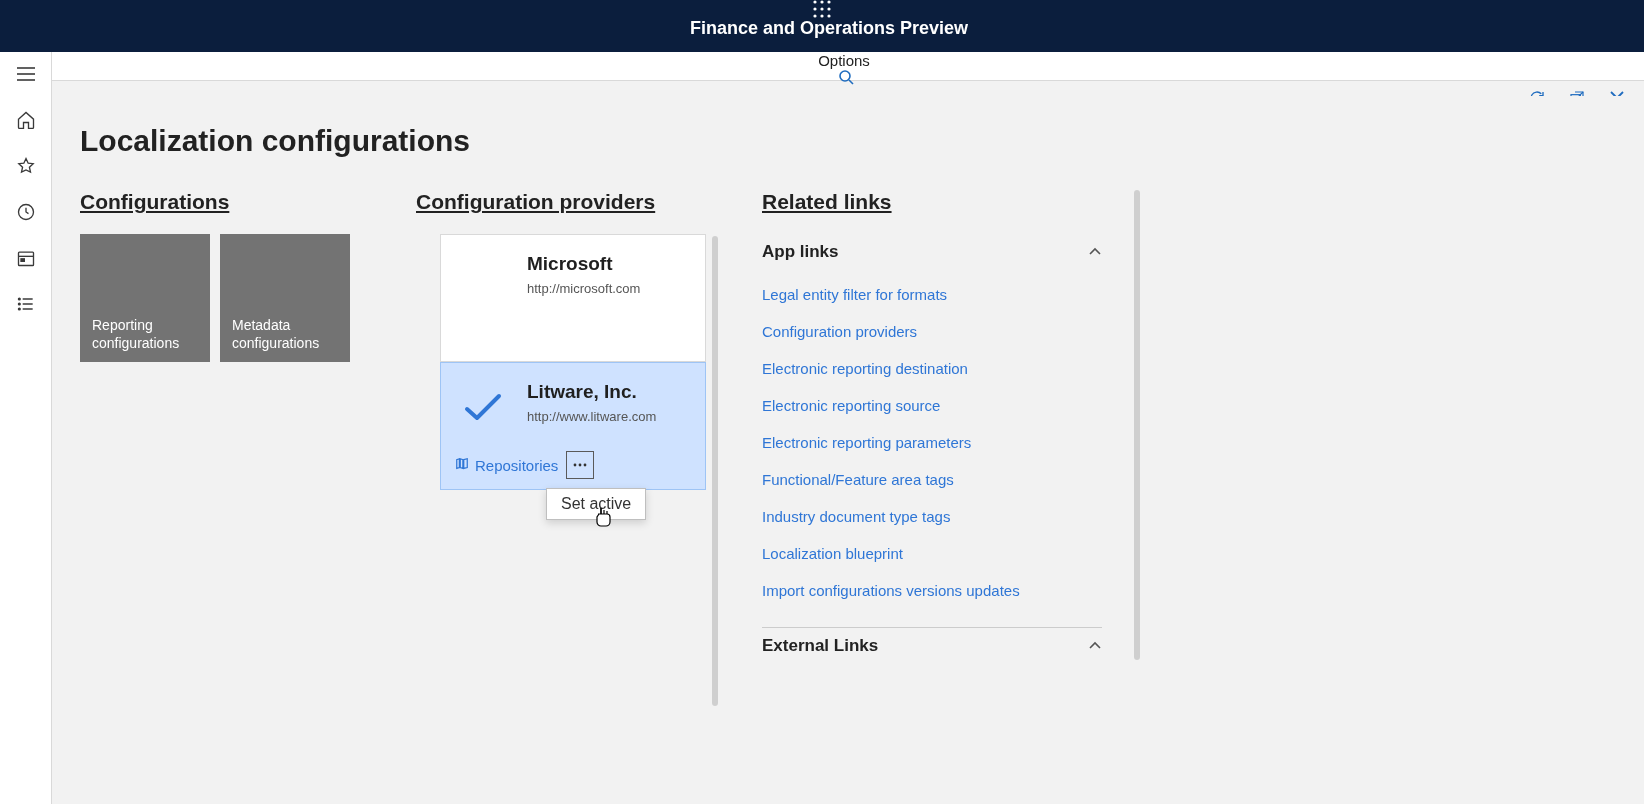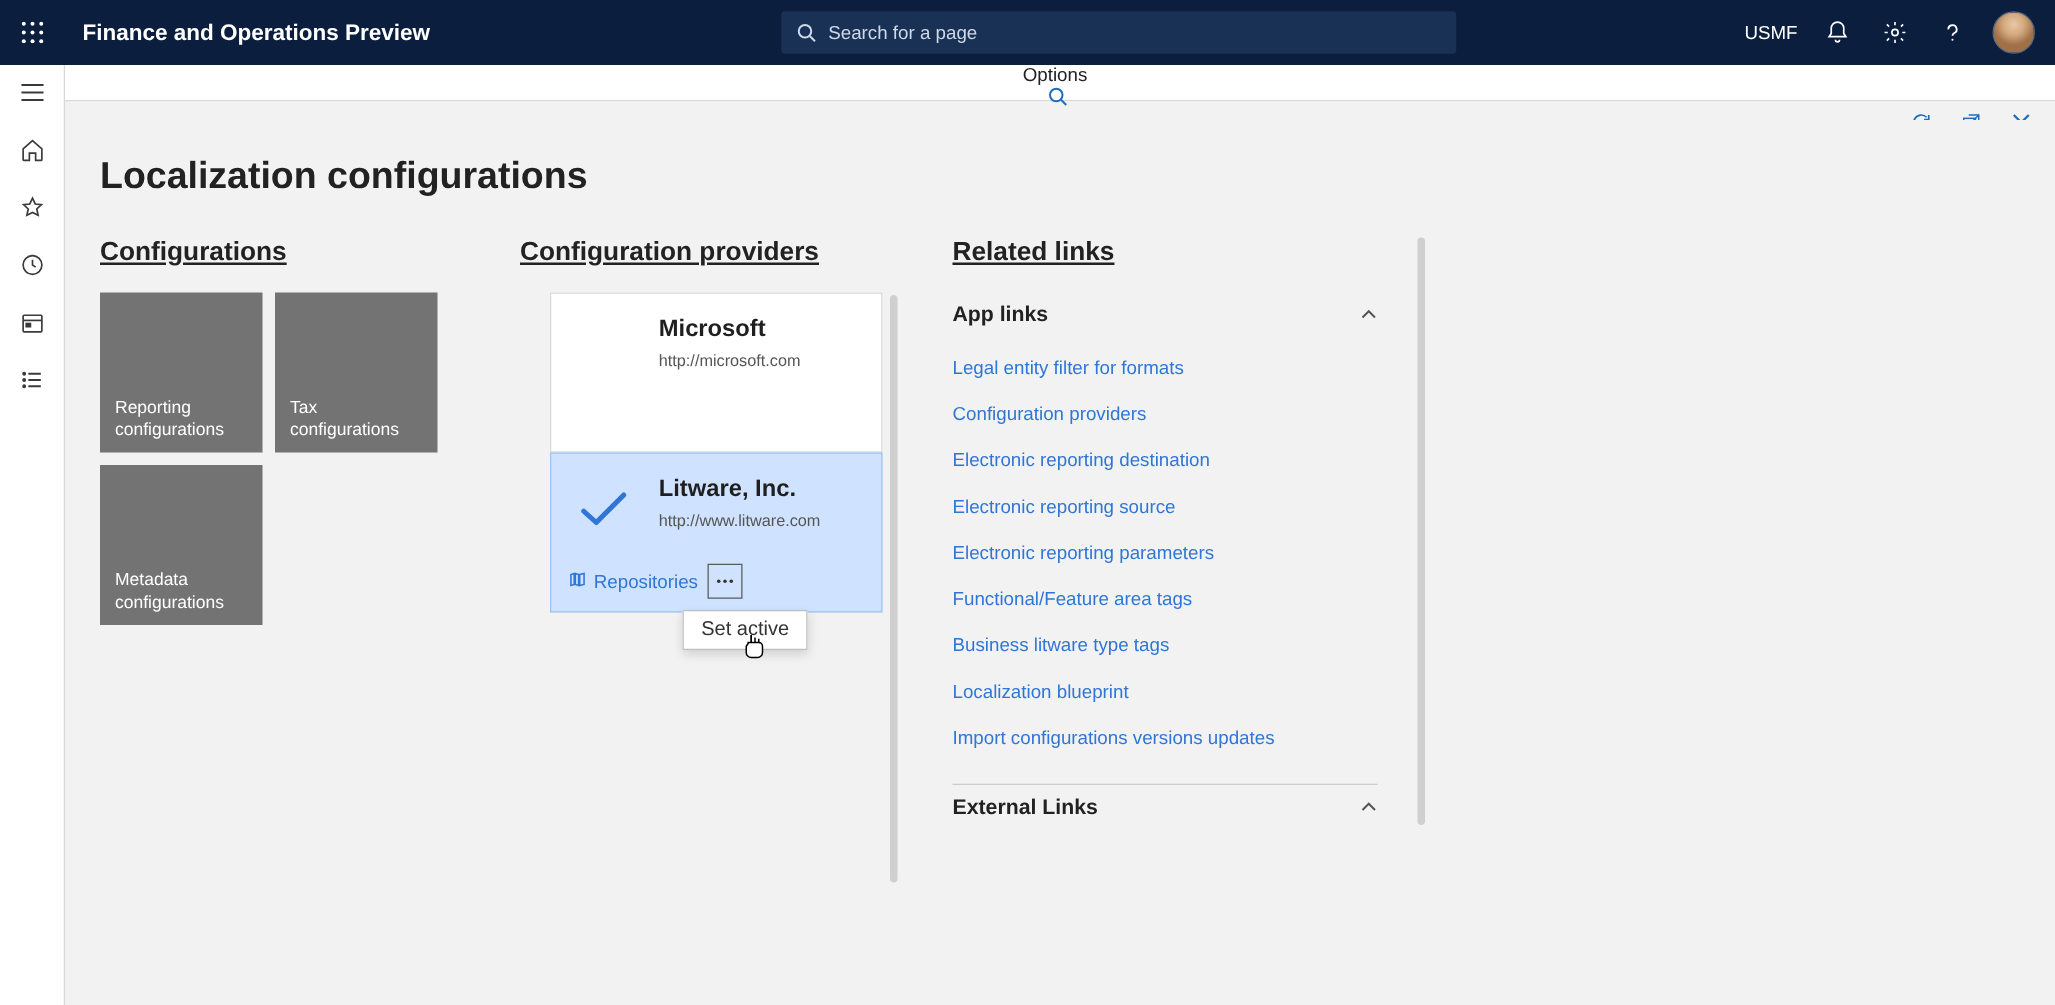--- a/index.html
+++ b/index.html
@@ -1,19 +1,19 @@
 <!DOCTYPE html>
 <html><head>
 <meta charset="utf-8">
 <style>
 * { margin: 0; padding: 0; box-sizing: border-box; font-family: 'Segoe UI', Tahoma, sans-serif; }
 body { background: #f2f2f2; width: 1644px; height: 804px; overflow: hidden; }
 
 
-.topbar { height: 52px; background: #0b1e3d; display: flex; align-items: center; color: #fff; }
+.topbar { height: 52px; background: #0b1e3d; display: flex; align-items: center; color: #fff; flex-direction: column; }
 .topbar .waffle { width: 52px; display:flex; align-items:center; justify-content:center; }
 .topbar .app-title { font-size: 18px; font-weight: 600; padding-left: 14px; flex: 0 0 auto; }
 .topbar .spacer-left { flex: 0 0 165px; }
 .topbar .search-wrap { flex: 0 0 auto; margin-left: auto; margin-right: auto; }
 .topbar .search { width: 540px; height: 34px; background: #1a3156; border-radius: 3px; display:flex; align-items:center; padding: 0 12px; color:#cfd8e6; }
 .topbar .search svg { margin-right: 10px; }
 .topbar .right { margin-left: auto; display:flex; align-items:center; gap: 18px; padding-right: 16px; }
 .topbar .org { font-size: 15px; font-weight: 500; }
 .topbar .icon-btn { width: 28px; height:28px; display:flex; align-items:center; justify-content:center; color:#fff; }
 .topbar .avatar { width: 34px; height:34px; border-radius:50%; background: radial-gradient(circle at 50% 30%, #e8c9a8 0%, #d4a97f 30%, #a07048 60%); border: 1px solid #5a6a7a; }
@@ -199,23 +199,20 @@
 <div class="main">
   <h1 class="page-title">Localization configurations</h1>
 
   <div class="cols">
 
     <div>
       <div class="section-title">Configurations</div>
       <div class="tiles">
         <div class="tile">
             <span>Reporting configurations</span>
-          </div>
-        <div class="tile">
-            <span>Tax configurations</span>
           </div>
         <div class="tile">
             <span>Metadata configurations</span>
           </div>
       </div>
     </div>
 
     <div class="providers-col">
       <div class="section-title">Configuration providers</div>
       <div class="providers">
@@ -269,21 +266,21 @@
             </svg>
           </span>
       </div>
       <div class="links-list">
         <a>Legal entity filter for formats</a>
         <a>Configuration providers</a>
         <a>Electronic reporting destination</a>
         <a>Electronic reporting source</a>
         <a>Electronic reporting parameters</a>
         <a>Functional/Feature area tags</a>
-        <a>Business litware type tags</a>
+        <a>Industry document type tags</a>
         <a>Localization blueprint</a>
         <a>Import configurations versions updates</a>
       </div>
       <div class="links-group-title" style="border:none;">
         <span>External Links</span>
         <span class="chev">
             <svg width="14" height="10" viewBox="0 0 14 10" fill="none" stroke="#555" stroke-width="1.6">
               <path d="M2 7l5-5 5 5"></path>
             </svg>
           </span>

